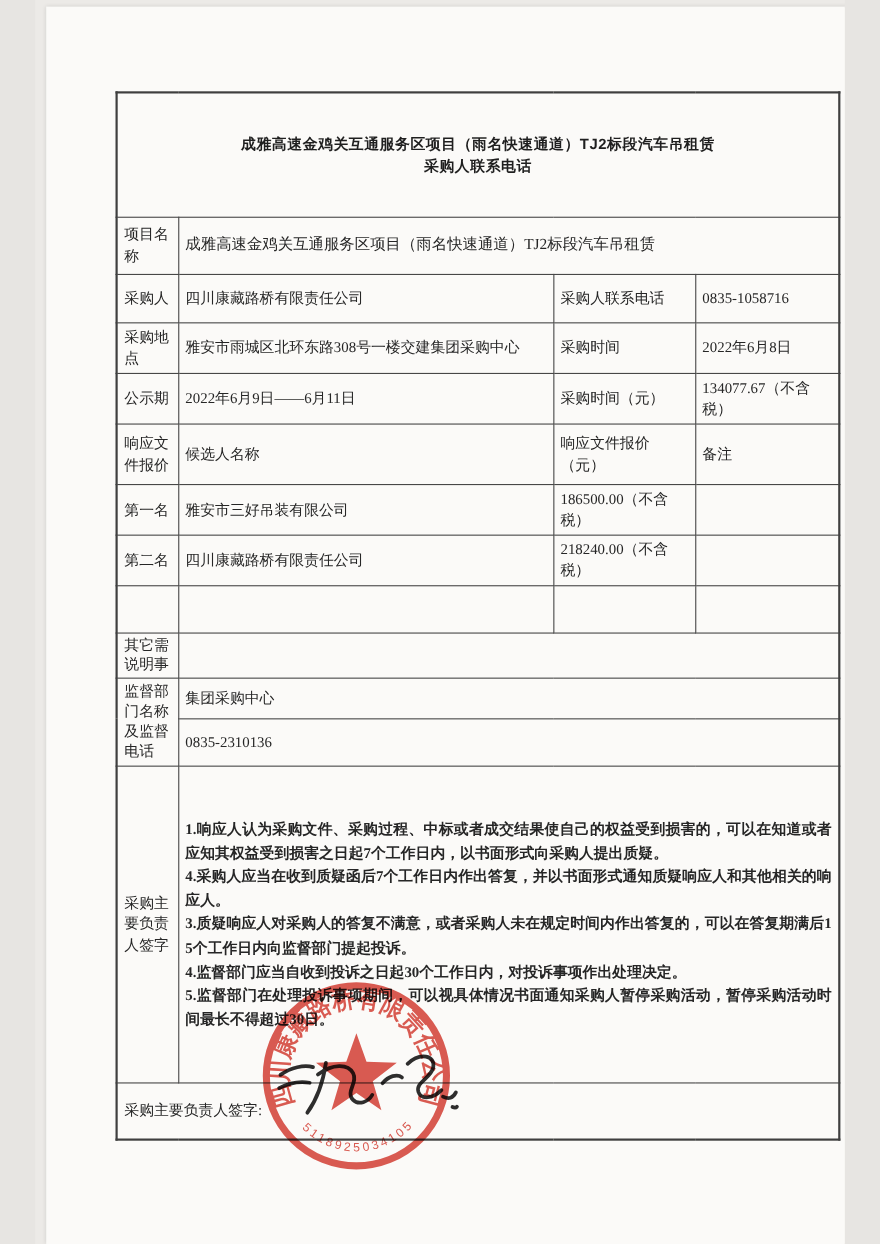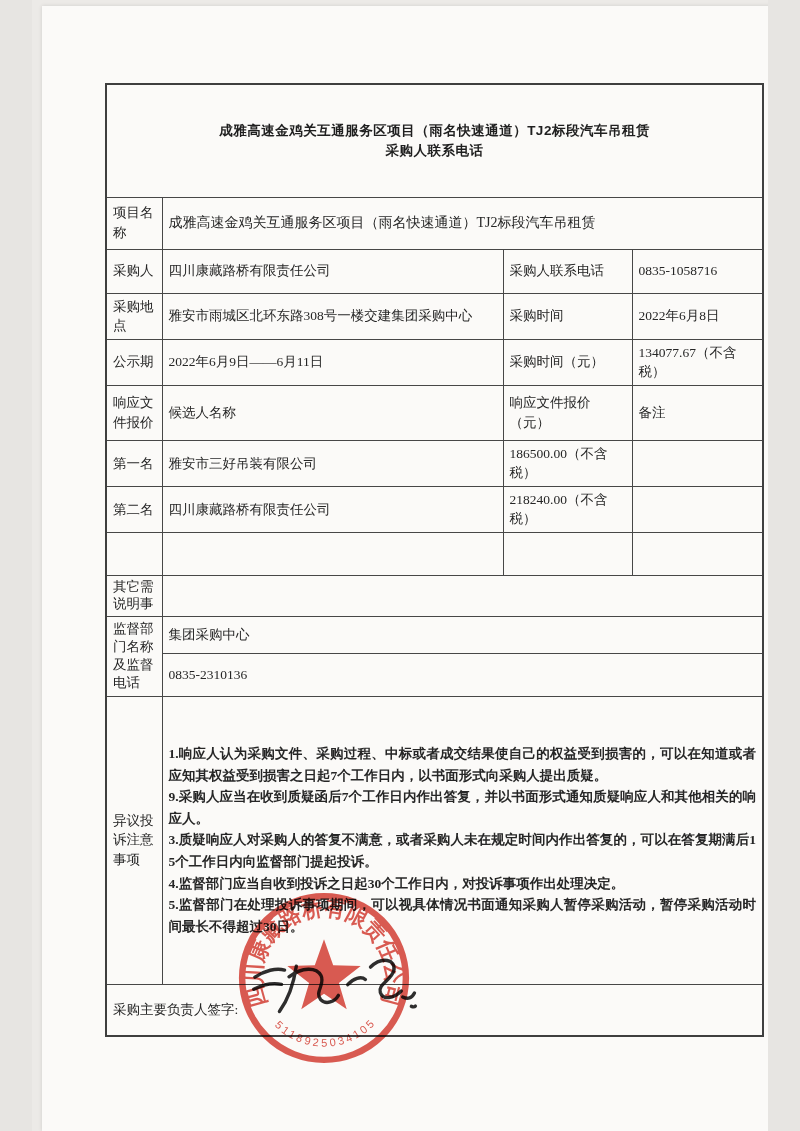--- a/index.html
+++ b/index.html
@@ -136,24 +136,24 @@
 
     <tr style="height:37px">
       <td class="lab c" rowspan="2" style="line-height:1.35">监督部门名称及监督电话</td>
       <td colspan="3" class="c">集团采购中心</td>
     </tr>
     <tr style="height:43px">
       <td colspan="3" class="c">0835-2310136</td>
     </tr>
 
     <tr style="height:288px">
-      <td class="lab">异议投诉注意事项</td>
+      <td class="lab">采购主要负责人签字</td>
       <td colspan="3" class="obj-cell">
         <p>1.响应人认为采购文件、采购过程、中标或者成交结果使自己的权益受到损害的，可以在知道或者应知其权益受到损害之日起7个工作日内，以书面形式向采购人提出质疑。</p>
-        <p>9.采购人应当在收到质疑函后7个工作日内作出答复，并以书面形式通知质疑响应人和其他相关的响应人。</p>
+        <p>4.采购人应当在收到质疑函后7个工作日内作出答复，并以书面形式通知质疑响应人和其他相关的响应人。</p>
         <p>3.质疑响应人对采购人的答复不满意，或者采购人未在规定时间内作出答复的，可以在答复期满后15个工作日内向监督部门提起投诉。</p>
         <p>4.监督部门应当自收到投诉之日起30个工作日内，对投诉事项作出处理决定。</p>
         <p>5.监督部门在处理投诉事项期间，可以视具体情况书面通知采购人暂停采购活动，暂停采购活动时间最长不得超过30日。</p>
       </td>
     </tr>
 
     <tr style="height:52px">
       <td colspan="4" class="sig-cell">采购主要负责人签字:</td>
     </tr>
   </tbody>

